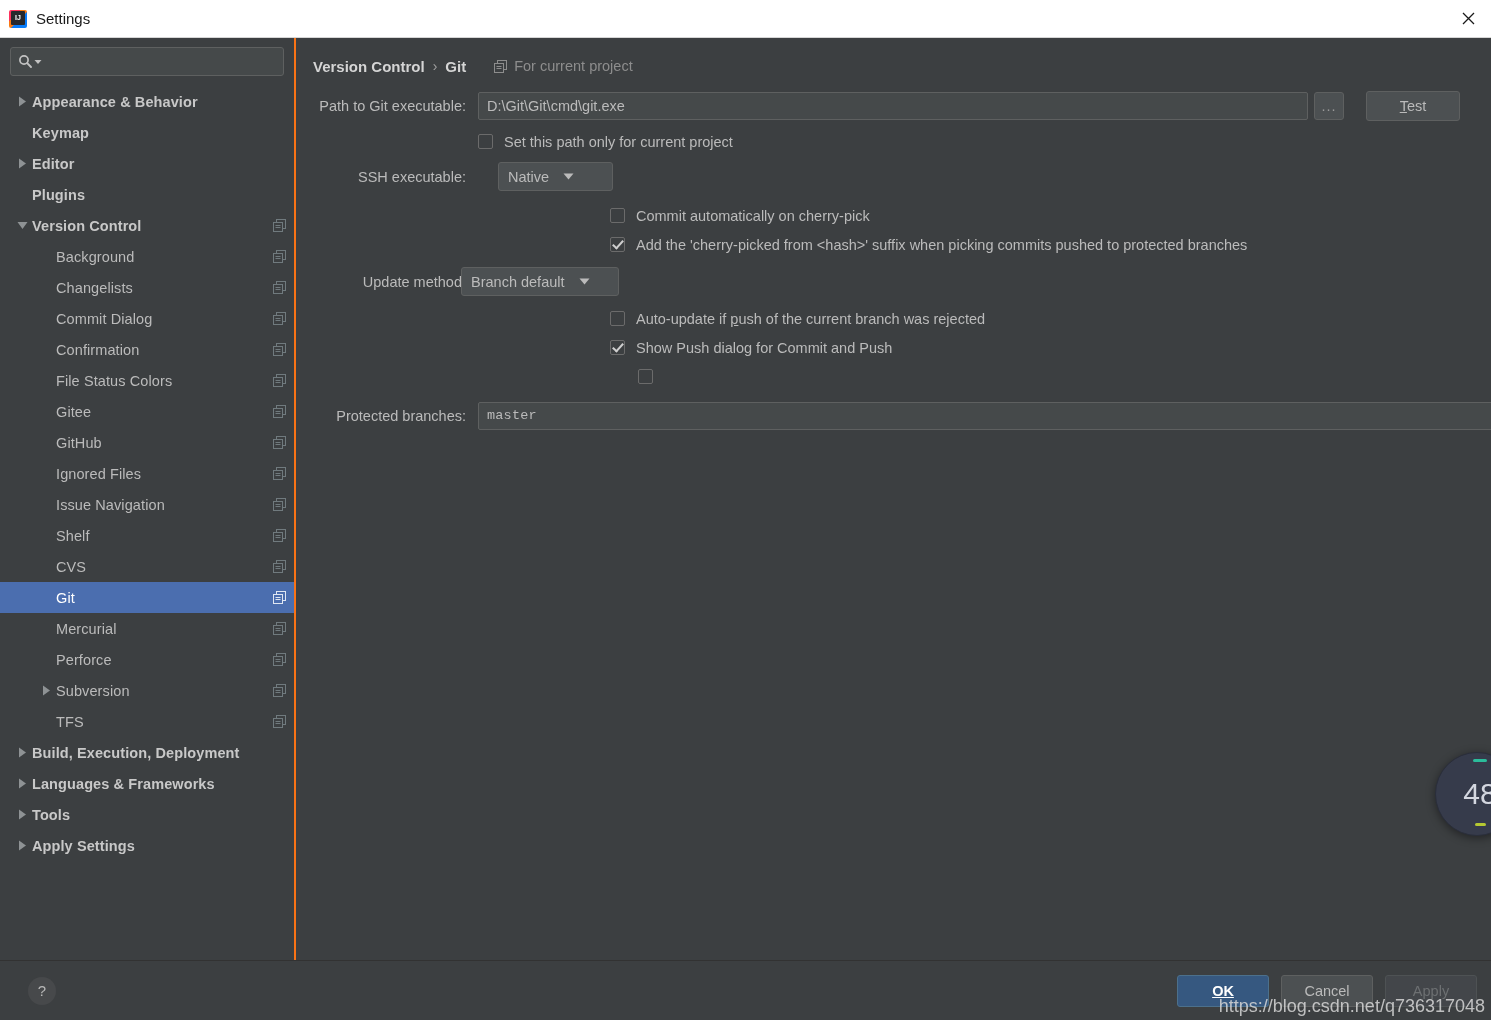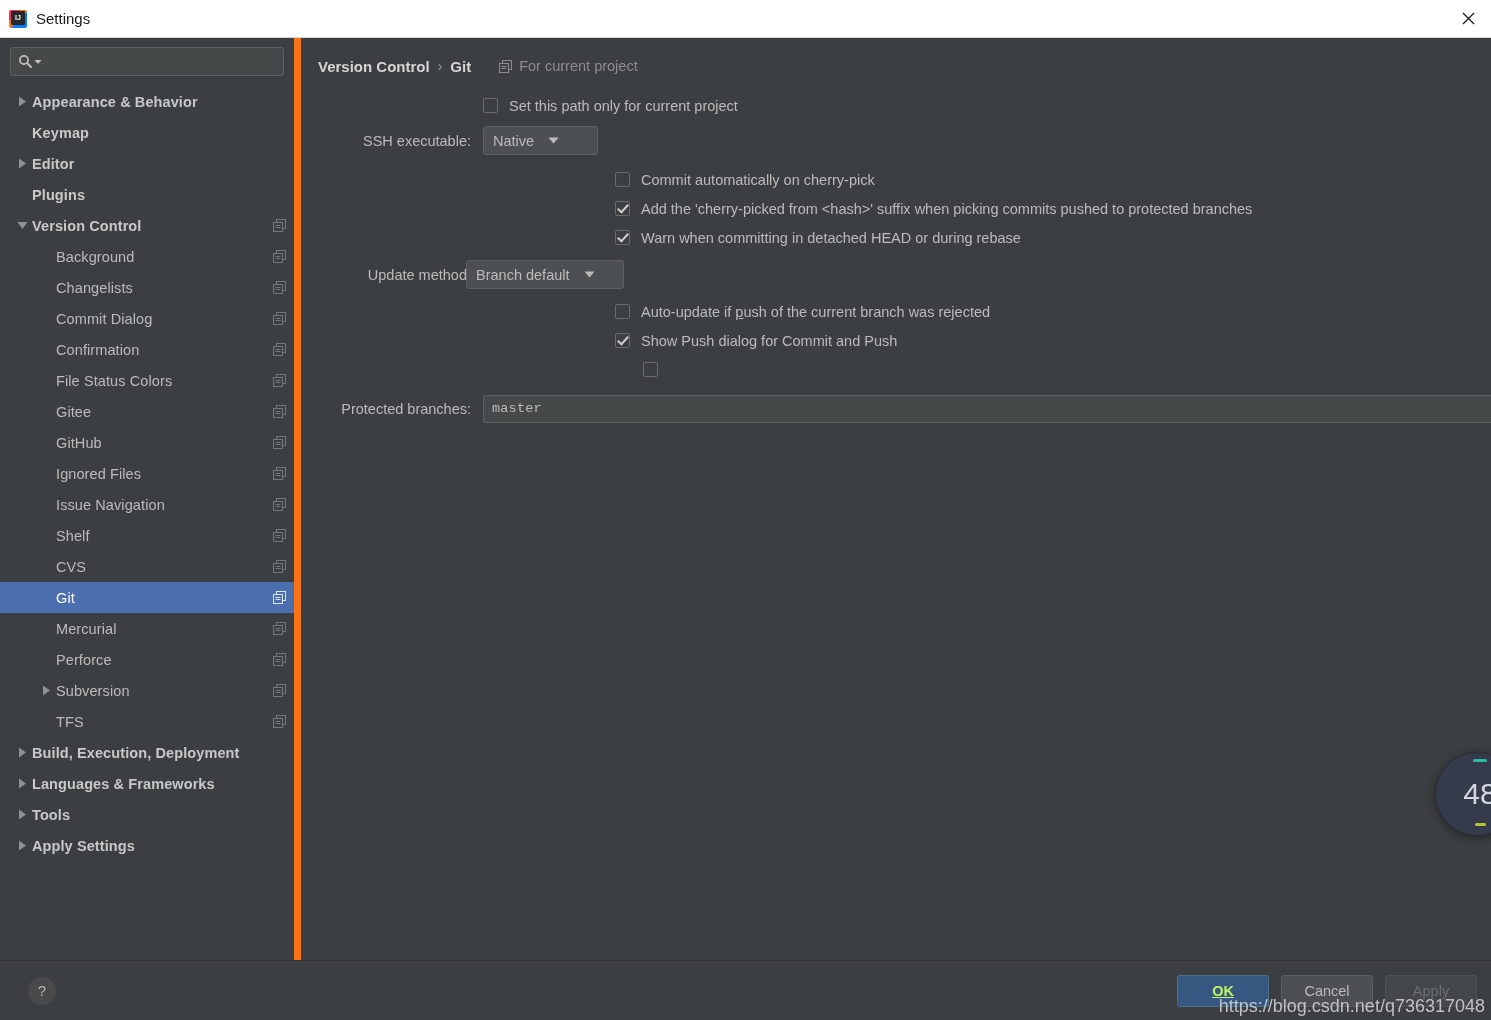--- a/index.html
+++ b/index.html
@@ -70,21 +70,21 @@
     display: flex;
     height: 922px;
     position: relative;
   }
 
   
   .sidebar {
     width: 294px;
     flex: 0 0 294px;
     background: #3c3f41;
-    border-right: 7px solid #f97316;
+    border-right: 2px solid #f97316;
     position: relative;
     overflow: hidden;
   }
   .search-wrap { padding: 9px 10px 0 10px; }
   .search-box {
     height: 29px;
     border: 1px solid #5e6060;
     border-radius: 3px;
     background: #45494a;
     display: flex;
@@ -309,21 +309,21 @@
     font-family: "Liberation Sans", sans-serif;
     cursor: pointer;
     outline: none;
     border: 1px solid #5e6060;
     background: #4c5052;
     color: #bbbbbb;
   }
   .btn-dlg.primary {
     background: #365880;
     border-color: #4c708c;
-    color: #bef264;
+    color: #ffffff;
     font-weight: bold;
     text-decoration: underline;
   }
   .btn-dlg.disabled {
     color: #6d7072;
     border-color: #4e5254;
     background: #43464a;
     cursor: default;
   }
 
@@ -695,53 +695,55 @@
             <rect x="0.5" y="3.5" width="9" height="9" stroke="#8d8d8d" stroke-width="1" fill="#3c3f41"></rect>
             <path d="M2.5 6.5h5 M2.5 8.5h5" stroke="#8d8d8d" stroke-width="1"></path>
           </svg>
         </span>
         <span>For current project</span>
       </span>
     </div>
 
     <div class="form">
 
+      <div class="row">
+        <div class="lbl-right">Path to Git executable:</div>
+        <input class="textfield" id="path-field" value="D:\Git\Git\cmd\git.exe" style="">
+        <button class="btn btn-dots">...</button>
+        <button class="btn btn-test"><u>T</u><span>est</span></button>
+      </div>
 
       <div class="row">
         <div class="lbl-right"></div>
         <div class="check-row">
           <span class="cb" id="cb-setpath"></span>
           <span class="check-label">Set this path only for current project</span>
         </div>
       </div>
 
-      <div class="row" style="margin-top:4px;margin-bottom:10px;">
+      <div class="row" style="margin-top:4px;margin-bottom:10px;gap:20px;">
         <div class="lbl-right">SSH executable:</div>
         <div class="combo" id="ssh-combo">
           <span>Native</span>
           <span class="combo-arrow">
             <svg width="11" height="7" viewBox="0 0 11 7">
                 <path d="M0.5 0.5 L10.5 0.5 L5.5 6.5 Z" fill="#bbbbbb"></path>
               </svg>
           </span>
         </div>
       </div>
 
       <div id="checks-top" style="padding-left:314px;">
           <div class="check-row">
             <span class="cb"></span>
             <span class="check-label">Commit automatically on cherry-pick</span>
           </div>
           <div class="check-row">
             <span class="cb checked"></span>
             <span class="check-label">Add the 'cherry-picked from &lt;hash&gt;' suffix when picking commits pushed to protected branches</span>
-          </div>
-          <div class="check-row">
-            <span class="cb checked"></span>
-            <span class="check-label">Warn when committing in detached HEAD or during rebase</span>
           </div>
         </div>
 
       <div class="row" style="margin-top:8px;margin-bottom:8px;">
         <div class="lbl-right">Update method:</div>
         <div class="combo" id="update-combo" style="margin-left:-17px;">
           <span>Branch default</span>
           <span class="combo-arrow">
             <svg width="11" height="7" viewBox="0 0 11 7">
                 <path d="M0.5 0.5 L10.5 0.5 L5.5 6.5 Z" fill="#bbbbbb"></path>

